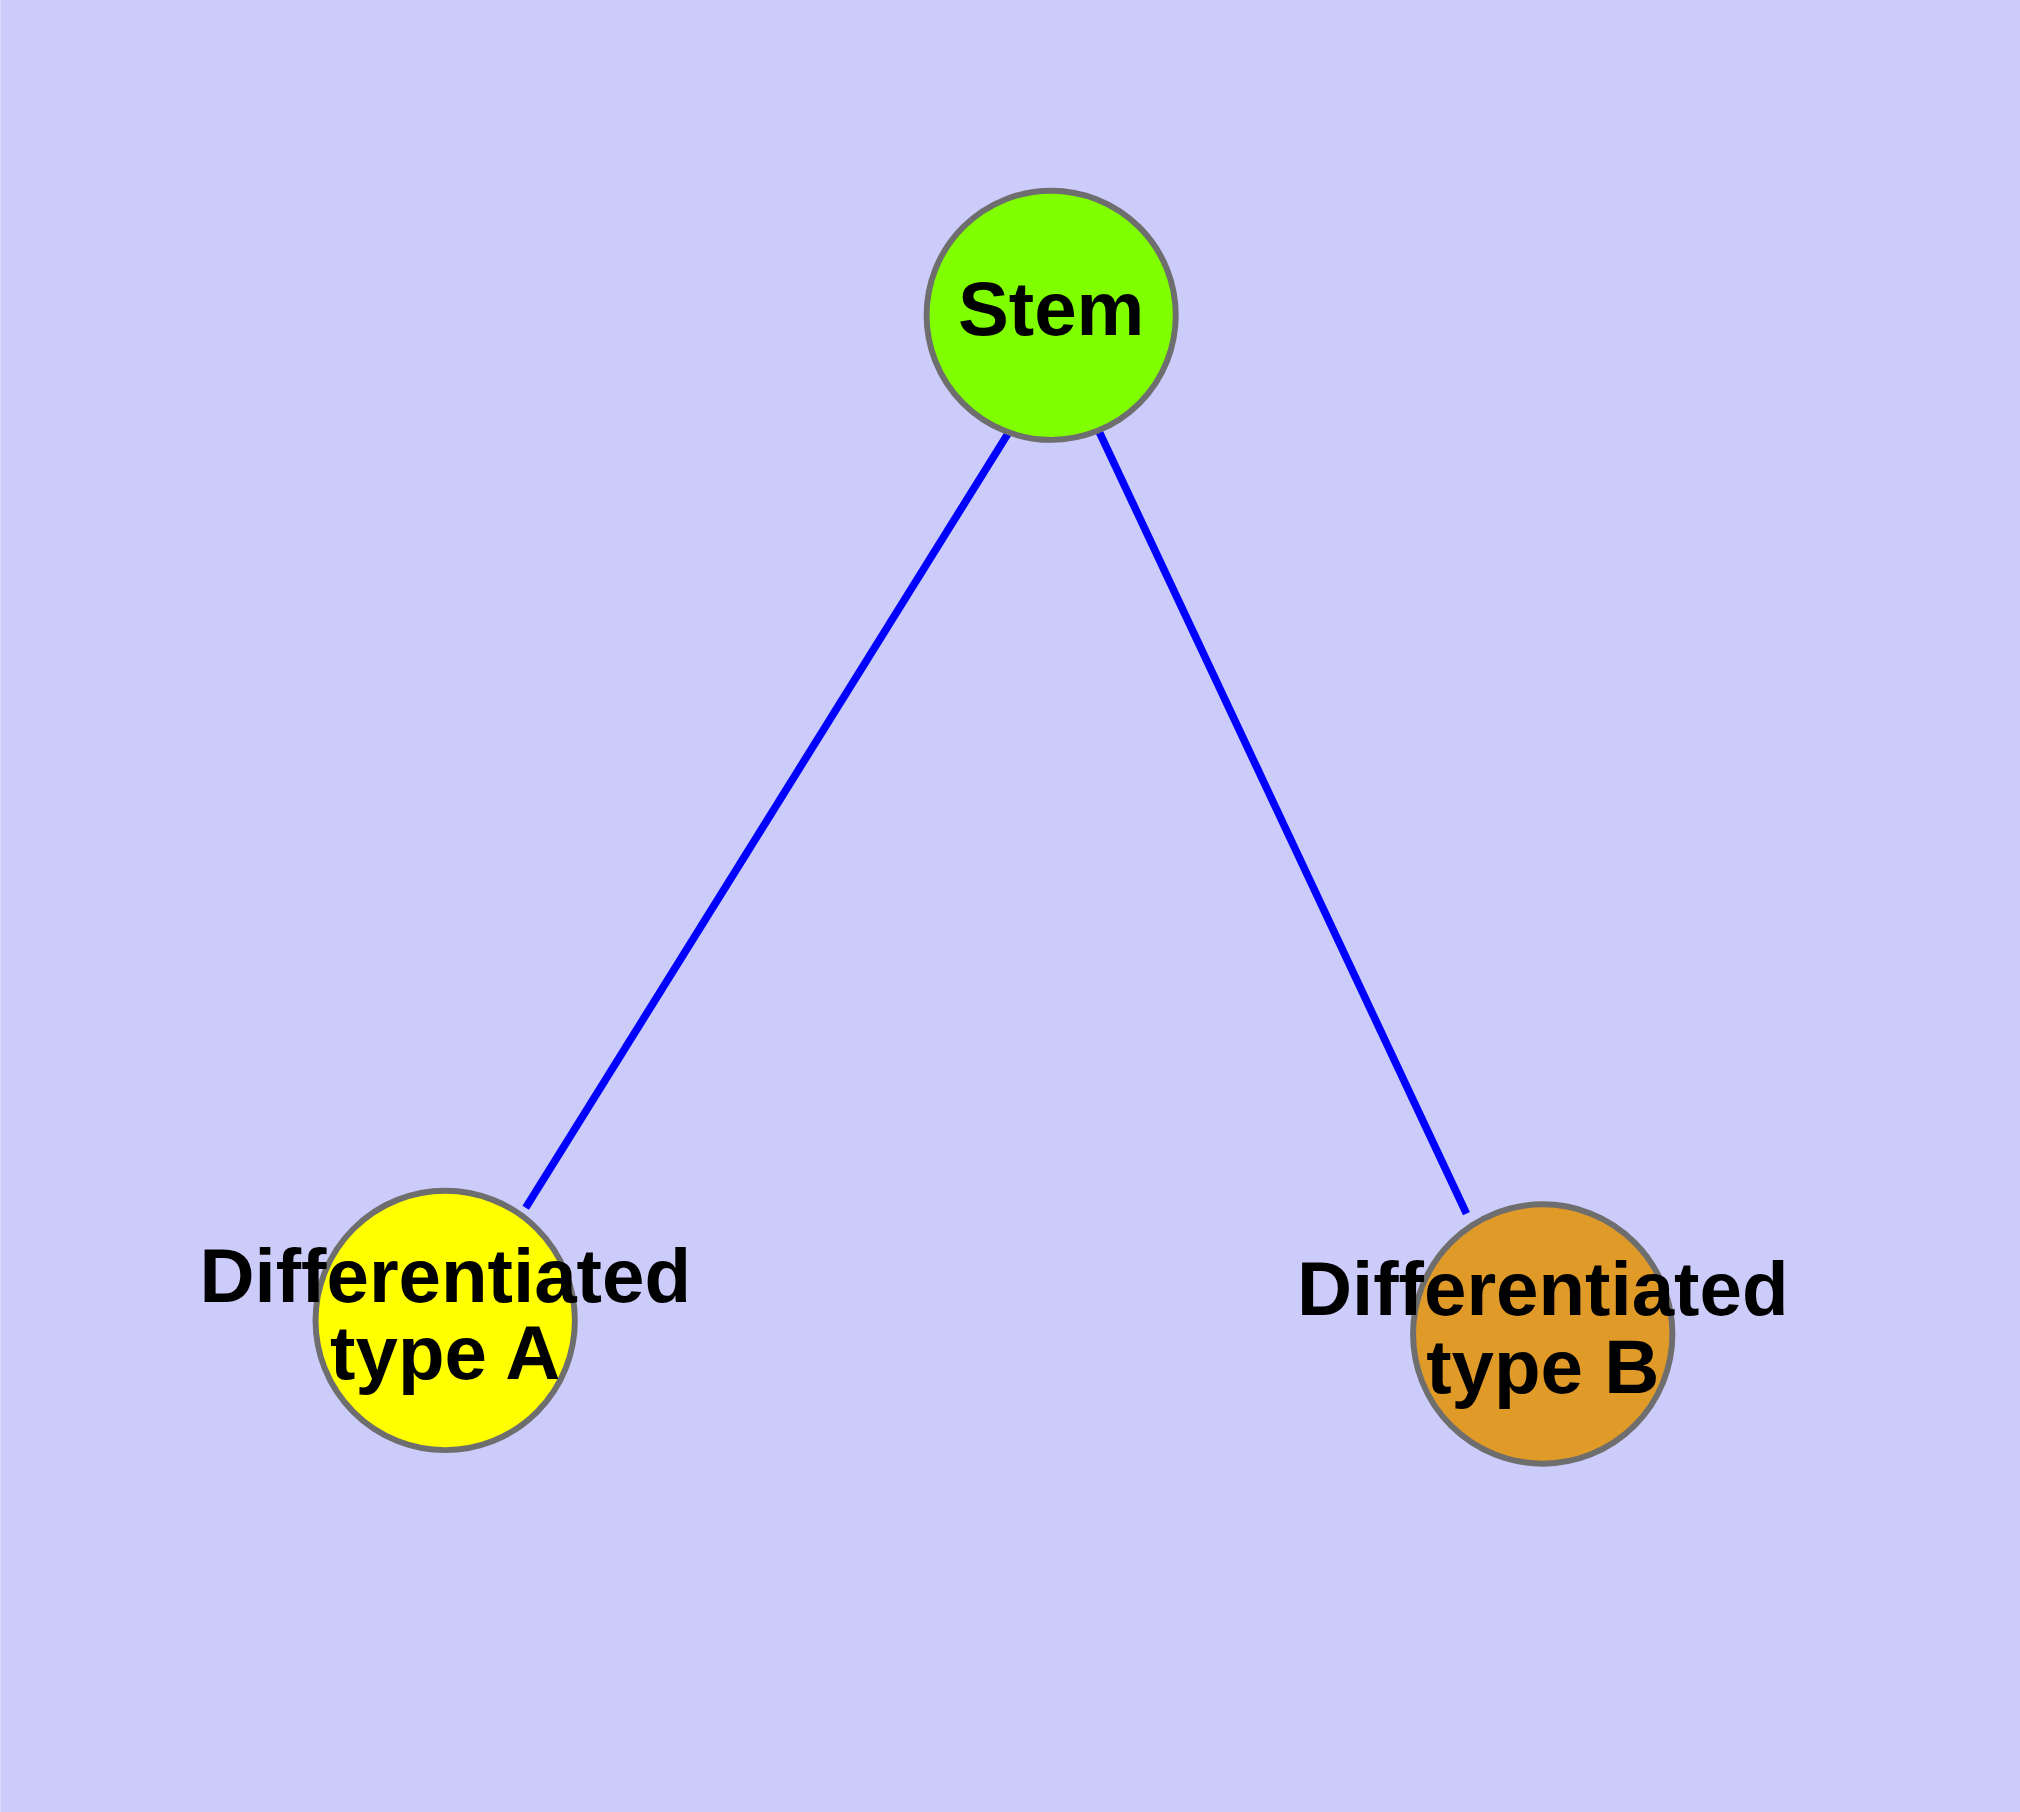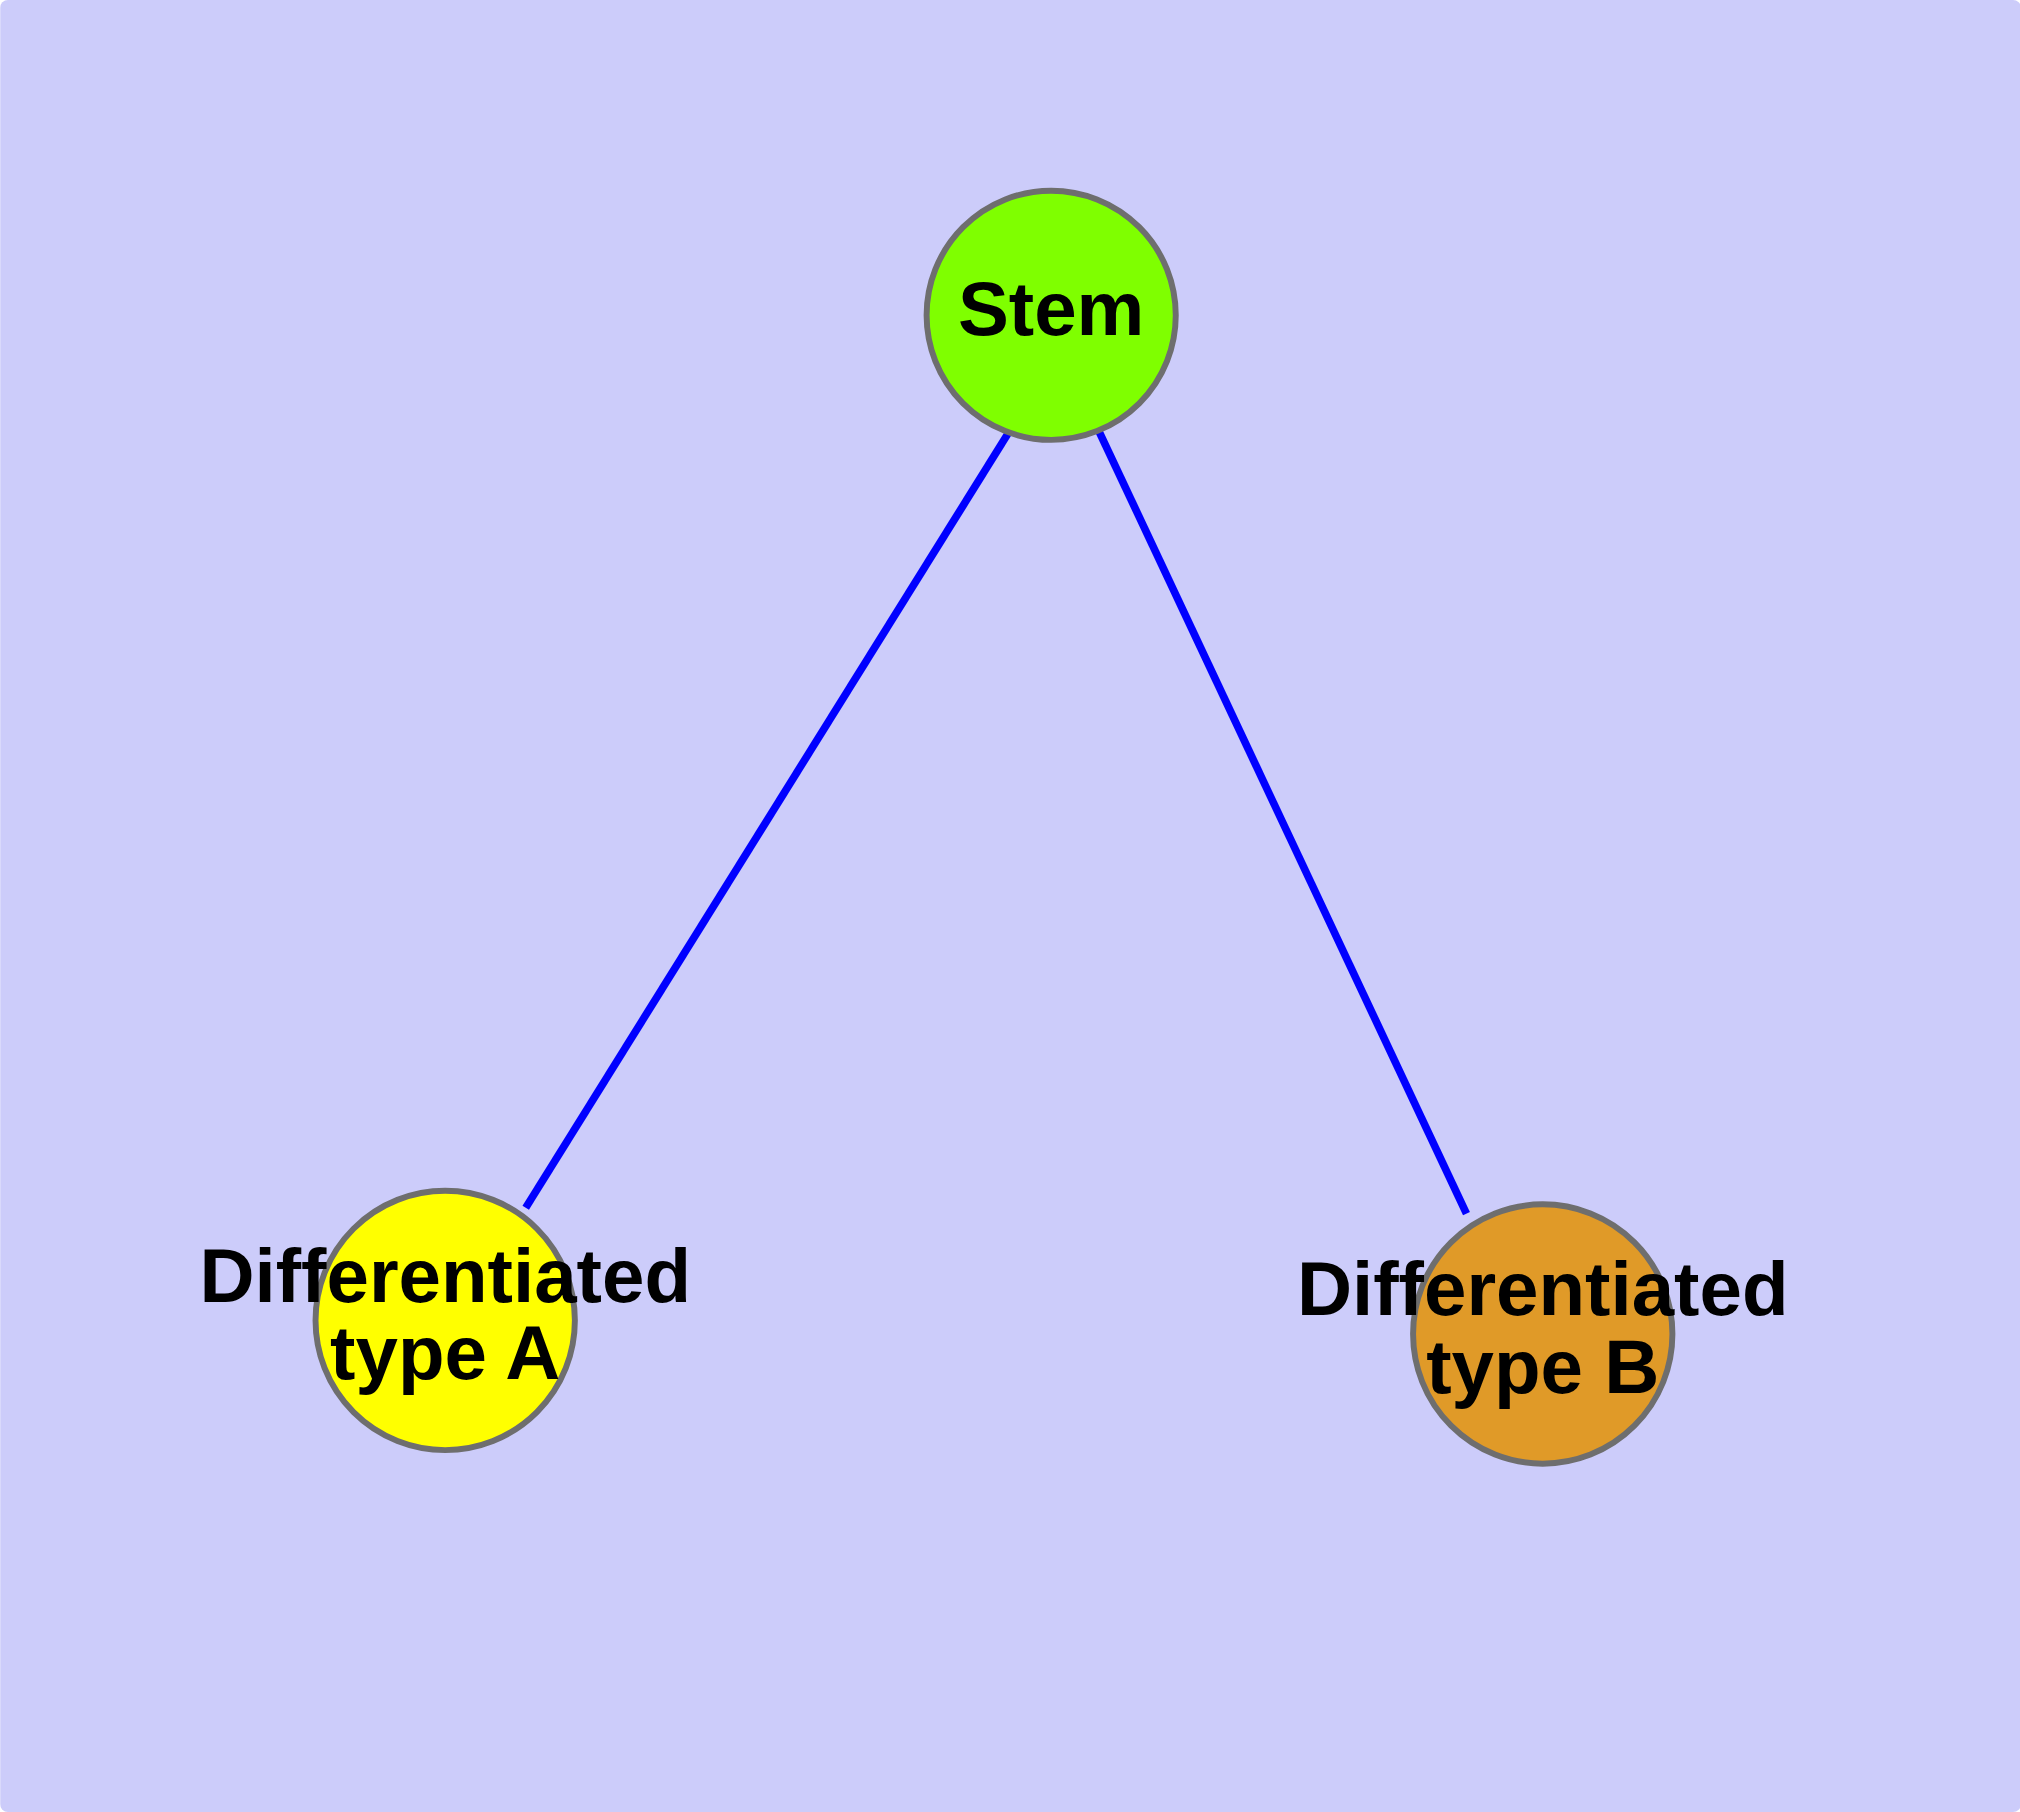--- a/index.html
+++ b/index.html
@@ -7,21 +7,20 @@
     margin: 0;
     padding: 0;
     background: #ffffff;
   }
   #canvas {
     position: relative;
     width: 2021px;
     height: 1812px;
     overflow: hidden;
     font-family: "Liberation Sans", "DejaVu Sans", sans-serif;
-    border-radius: 8px;
   }
   #graph-svg {
     position: absolute;
     top: 0;
     left: 0;
     width: 2021px;
     height: 1812px;
     display: block;
   }
   .node-label {

